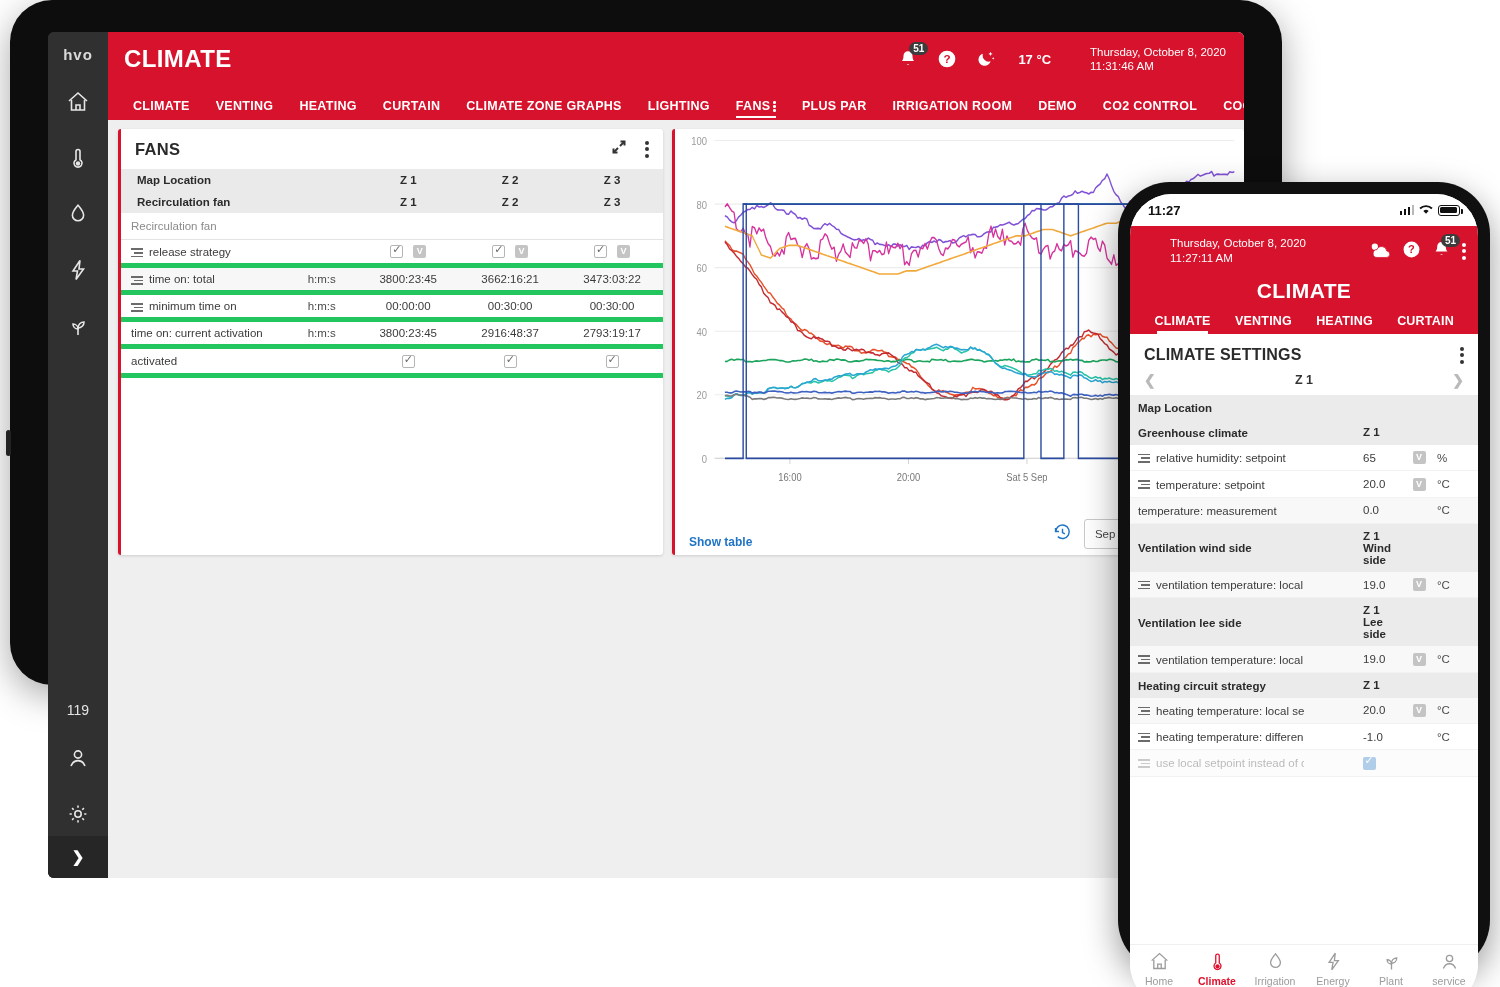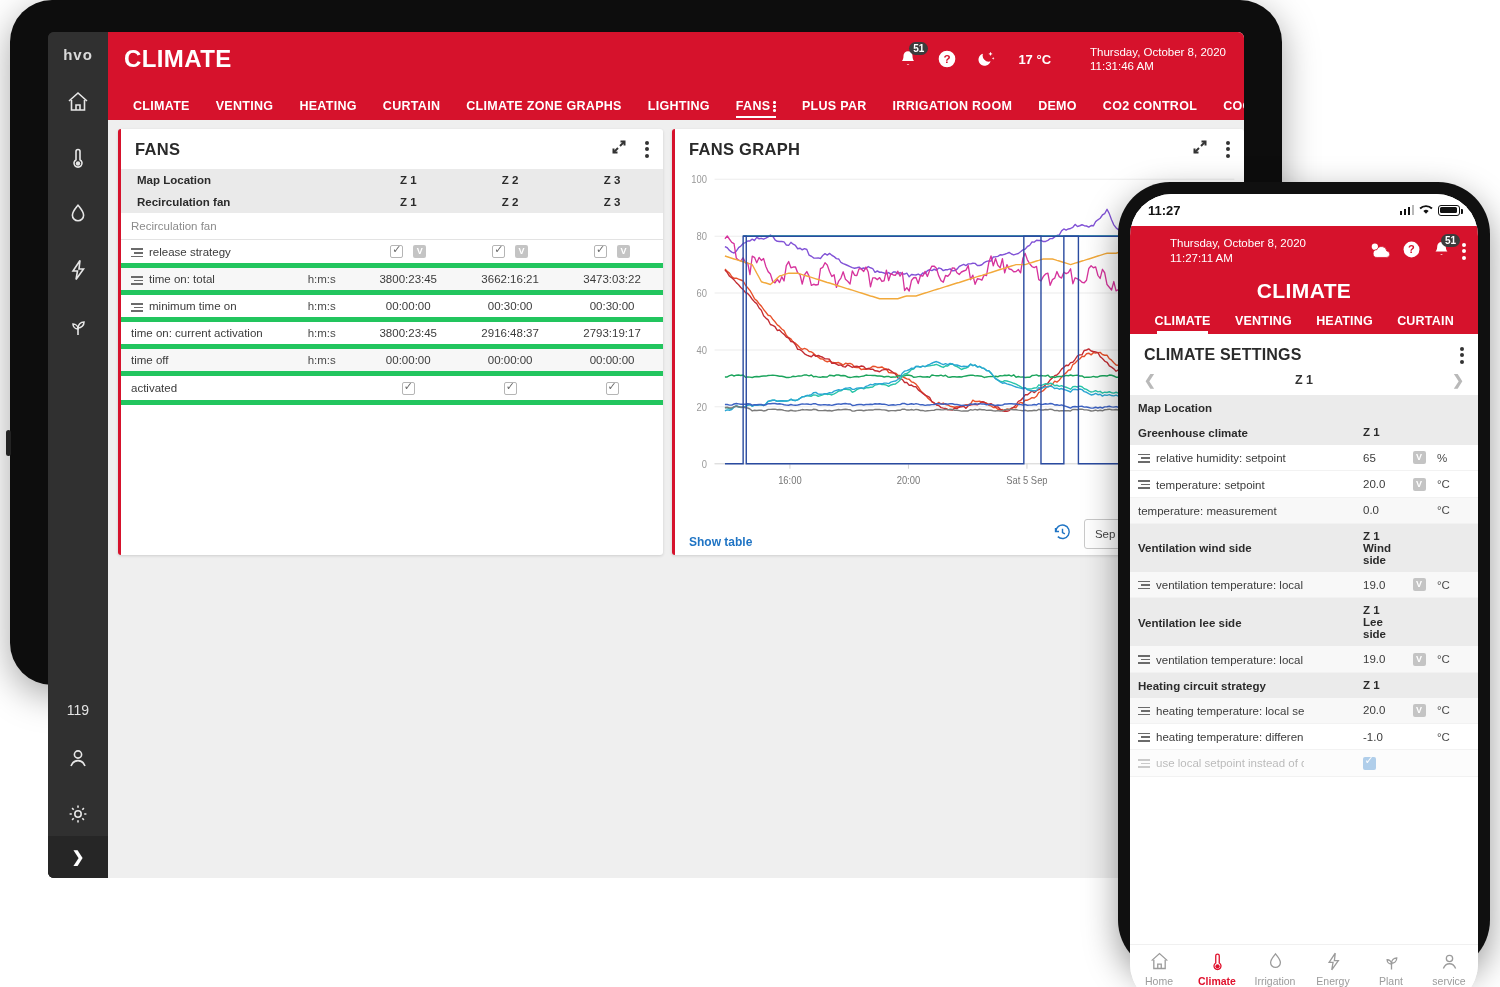--- a/index.html
+++ b/index.html
@@ -367,57 +367,32 @@
                     <td class="c-val"><span>00:30:00</span></td>
                     <td class="c-val"><span>00:30:00</span></td>
                   </tr>
                   <tr class="d-row">
                     <td class="c-label"><span>time on: current activation</span></td>
                     <td class="c-unit">h:m:s</td>
                     <td class="c-val"><span>3800:23:45</span></td>
                     <td class="c-val"><span>2916:48:37</span></td>
                     <td class="c-val"><span>2793:19:17</span></td>
                   </tr>
-                  <tr class="d-row alt">
-                    <td class="c-label"><span>time off</span></td>
-                    <td class="c-unit">h:m:s</td>
-                    <td class="c-val"><span>00:00:00</span></td>
-                    <td class="c-val"><span>00:00:00</span></td>
-                    <td class="c-val"><span>00:00:00</span></td>
-                  </tr>
                   <tr class="d-row">
                     <td class="c-label"><span>activated</span></td>
                     <td class="c-unit"></td>
                     <td class="c-val"><span class="chk"></span></td>
                     <td class="c-val"><span class="chk"></span></td>
                     <td class="c-val"><span class="chk"></span></td>
                   </tr>
                 </tbody>
             </table>
           </div>
 
           <div class="card card-right">
-            <div class="card-head">
-              <div class="card-title">FANS GRAPH</div>
-              <div class="card-acts">
-                <span class="ic-expand">
-                  <svg viewBox="0 0 16 16">
-                      <path d="M9.5 2.5h4v4"></path>
-                      <path d="M13.5 2.5 9 7"></path>
-                      <path d="M6.5 13.5h-4v-4"></path>
-                      <path d="M2.5 13.5 7 9"></path>
-                    </svg>
-                </span>
-                <span class="kebab">
-                    <i></i>
-                    <i></i>
-                    <i></i>
-                  </span>
-              </div>
-            </div>
             <div class="chart-wrap">
               <svg class="chart-svg" viewBox="0 0 600 330" preserveAspectRatio="none" id="chart">
                   <line x1="42" y1="286" x2="594" y2="286" stroke="#ececec" stroke-width="1"></line>
                   <text x="34" y="290" font-size="10" fill="#9a9a9a" text-anchor="end" font-family="Liberation Sans">0</text>
                   <line x1="42" y1="230.8" x2="594" y2="230.8" stroke="#ececec" stroke-width="1"></line>
                   <text x="34" y="234.8" font-size="10" fill="#9a9a9a" text-anchor="end" font-family="Liberation Sans">20</text>
                   <line x1="42" y1="175.6" x2="594" y2="175.6" stroke="#ececec" stroke-width="1"></line>
                   <text x="34" y="179.6" font-size="10" fill="#9a9a9a" text-anchor="end" font-family="Liberation Sans">40</text>
                   <line x1="42" y1="120.4" x2="594" y2="120.4" stroke="#ececec" stroke-width="1"></line>
                   <text x="34" y="124.4" font-size="10" fill="#9a9a9a" text-anchor="end" font-family="Liberation Sans">60</text>

